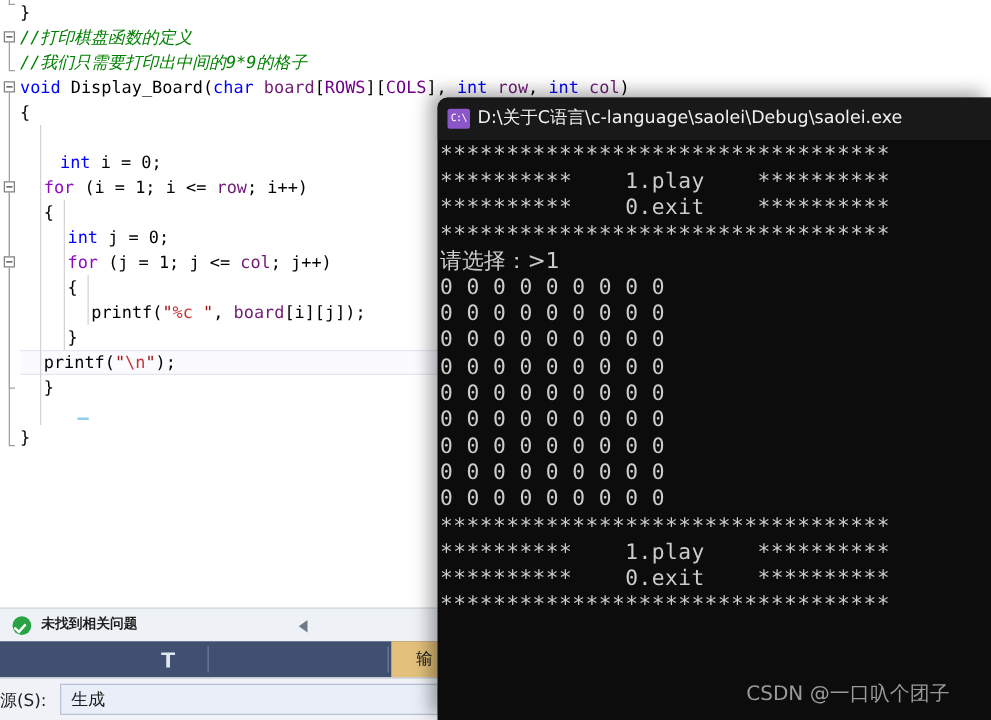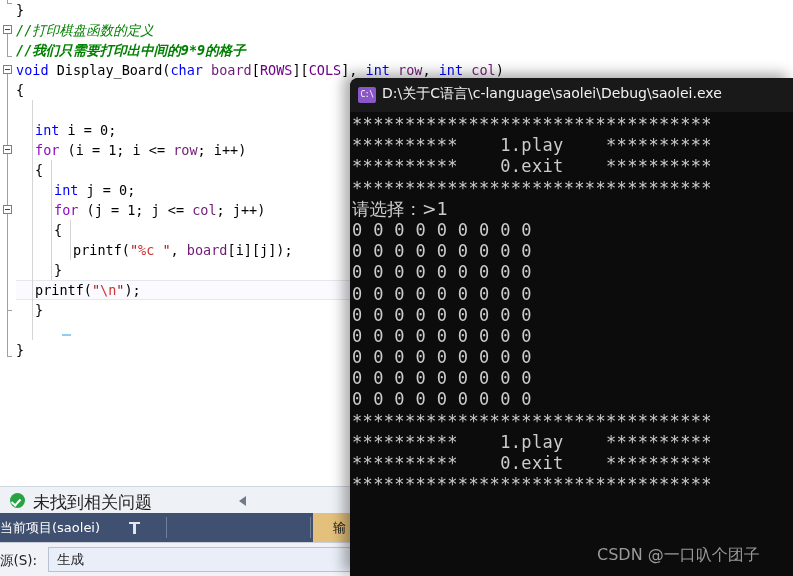--- a/index.html
+++ b/index.html
@@ -71,22 +71,23 @@
   }
   #errstrip .ok-icon{
     position:absolute;left:10px;top:6px;width:15px;height:15px;border-radius:50%;
     background:#27a343;
   }
   #errstrip .ok-icon:after{
     content:"";position:absolute;left:3px;top:4px;width:4px;height:7px;
     border:solid #ffffff;border-width:0 2px 2px 0;transform:rotate(42deg);
   }
   #errstrip .err-text{
-    position:absolute;left:33px;top:4px;font-size:17px;color:#1e1e1e;
-    font-family:"DejaVu Sans","Liberation Sans",sans-serif;
+    position:absolute;left:33px;top:4px;font-size:11px;color:#1e1e1e;
+    font-family:"DejaVu Sans","Liberation Sans",sans-serif;
+    font-weight:bold;
   }
   #errstrip .left-arrow{
     position:absolute;left:239px;top:9px;width:0;height:0;
     border-top:5px solid transparent;border-bottom:5px solid transparent;
     border-right:7px solid #6f7b8a;
   }
 
   
   #tabstrip{
     position:absolute;left:0;top:513px;width:793px;height:29px;
@@ -182,25 +183,25 @@
 </head>
 <body>
 
 <div id="ide">
 
   <div id="editor">
     <div class="code-area" id="code-area">
         <div class="curline" style="top: 280px;"></div>
         <div class="code-line" style="position: absolute; left: 16px; top: 0px;"><span class="t-pun">}</span></div>
         <div class="code-line" style="position: absolute; left: 16px; top: 20px; text-align: right;"><span class="t-com">//打印棋盘函数的定义</span></div>
-        <div class="code-line" style="position: absolute; left: 16px; top: 40px; font-weight: bold;"><span class="t-com">//我们只需要打印出中间的9*9的格子</span></div>
+        <div class="code-line" style="position: absolute; left: 16px; top: 40px;"><span class="t-com">//我们只需要打印出中间的9*9的格子</span></div>
         <div class="code-line" style="position: absolute; left: 16px; top: 60px;"><span class="t-key">void </span><span class="t-id">Display_Board</span><span class="t-pun">(</span><span class="t-key">char </span><span class="t-gray">board</span><span class="t-pun">[</span><span class="t-mac">ROWS</span><span class="t-pun">][</span><span class="t-mac">COLS</span><span class="t-pun">], </span><span class="t-key">int </span><span class="t-gray">row</span><span class="t-pun">, </span><span class="t-key">int </span><span class="t-gray">col</span><span class="t-pun">)</span></div>
         <div class="code-line" style="position: absolute; left: 16px; top: 80px;"><span class="t-pun">{</span></div>
         <div class="code-line" style="position: absolute; left: 16px; top: 100px;"></div>
-        <div class="code-line" style="position: absolute; left: 35px; top: 120px;"><span class="t-key">int </span><span class="t-id">i = </span><span class="t-id">0;</span></div>
+        <div class="code-line" style="position: absolute; left: 48px; top: 120px;"><span class="t-key">int </span><span class="t-id">i = </span><span class="t-id">0;</span></div>
         <div class="code-line" style="position: absolute; left: 35px; top: 140px;"><span class="t-kw2">for </span><span class="t-id">(i = </span><span class="t-id">1</span><span class="t-id">; i &lt;= </span><span class="t-gray">row</span><span class="t-id">; i++)</span></div>
         <div class="code-line" style="position: absolute; left: 35px; top: 160px;"><span class="t-pun">{</span></div>
         <div class="code-line" style="position: absolute; left: 54px; top: 180px;"><span class="t-key">int </span><span class="t-id">j = </span><span class="t-id">0;</span></div>
         <div class="code-line" style="position: absolute; left: 54px; top: 200px;"><span class="t-kw2">for </span><span class="t-id">(j = </span><span class="t-id">1</span><span class="t-id">; j &lt;= </span><span class="t-gray">col</span><span class="t-id">; j++)</span></div>
         <div class="code-line" style="position: absolute; left: 54px; top: 220px;"><span class="t-pun">{</span></div>
         <div class="code-line" style="position: absolute; left: 73px; top: 240px;"><span class="t-id">printf</span><span class="t-pun">(</span><span class="t-str">"</span><span class="t-esc">%c</span><span class="t-str"> "</span><span class="t-pun">, </span><span class="t-gray">board</span><span class="t-id">[i][j]);</span></div>
         <div class="code-line" style="position: absolute; left: 54px; top: 260px;"><span class="t-pun">}</span></div>
         <div class="code-line" style="position: absolute; left: 35px; top: 280px;"><span class="t-id">printf</span><span class="t-pun">(</span><span class="t-str">"</span><span class="t-esc">\n</span><span class="t-str">"</span><span class="t-pun">);</span></div>
         <div class="code-line" style="position: absolute; left: 35px; top: 300px;"><span class="t-pun">}</span></div>
         <div class="code-line" style="position: absolute; left: 35px; top: 320px;"></div>
@@ -227,21 +228,20 @@
   </div>
 
   <div id="errstrip">
     <span class="ok-icon"></span>
     <span class="err-text">未找到相关问题</span>
     <span class="left-arrow"></span>
   </div>
 
   <div id="tabstrip">
     <div class="tab" id="tab-current">
-      <span class="lbl">当前项目(saolei)</span>
       <span class="pin-icon">
         <span class="pbar"></span>
           <span class="pstem"></span>
       </span>
     </div>
     <span class="tab-sep" style="left:166px"></span>
     <span class="tab-sep" style="left:310px"></span>
     <div class="tab" id="tab-output">
       <span class="lbl">输出</span>
     </div>

